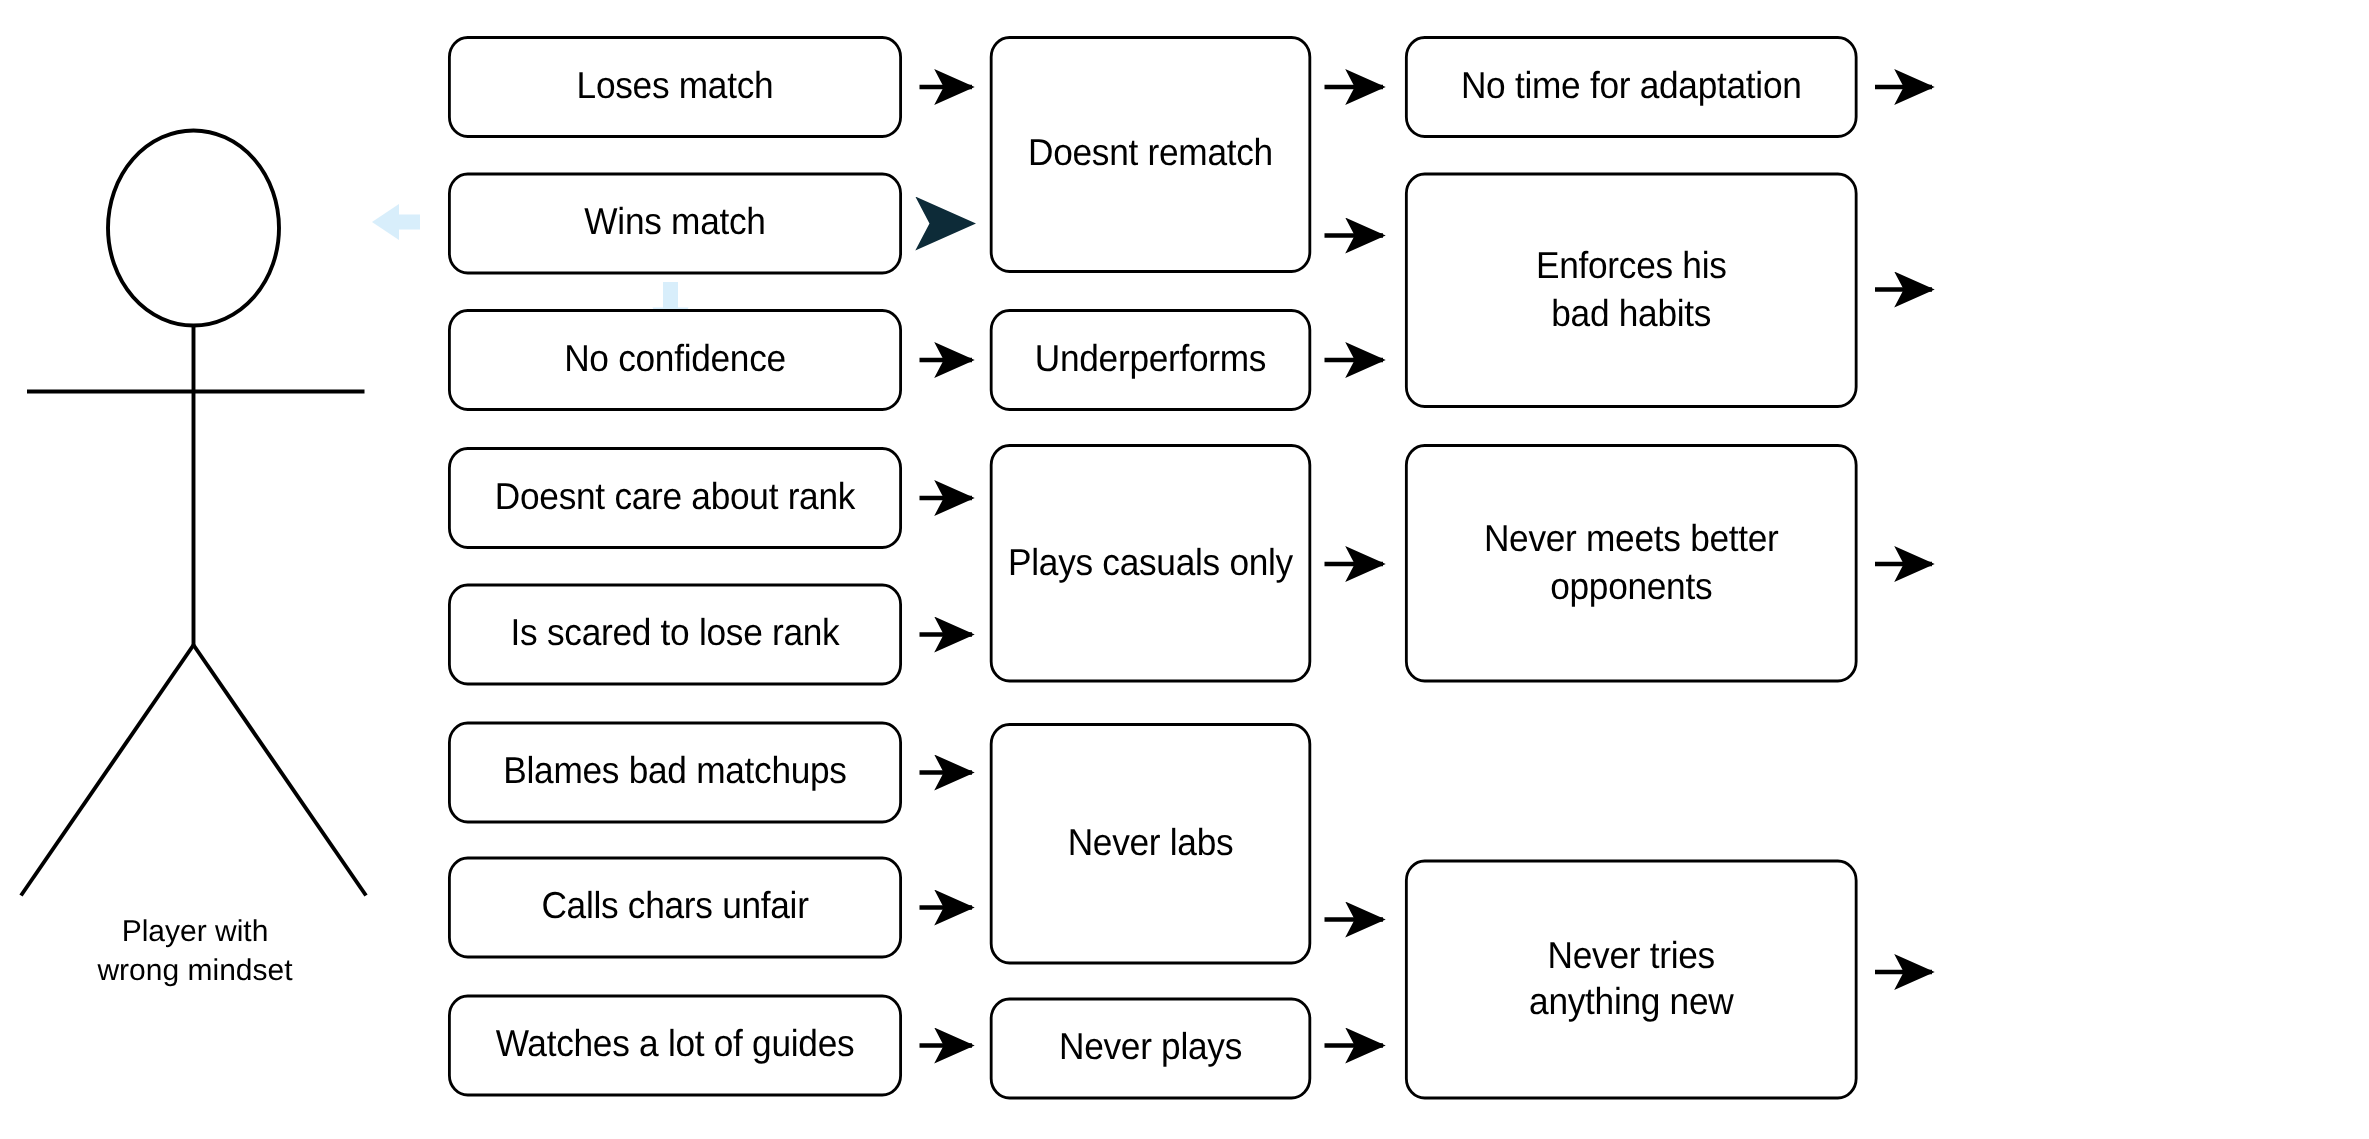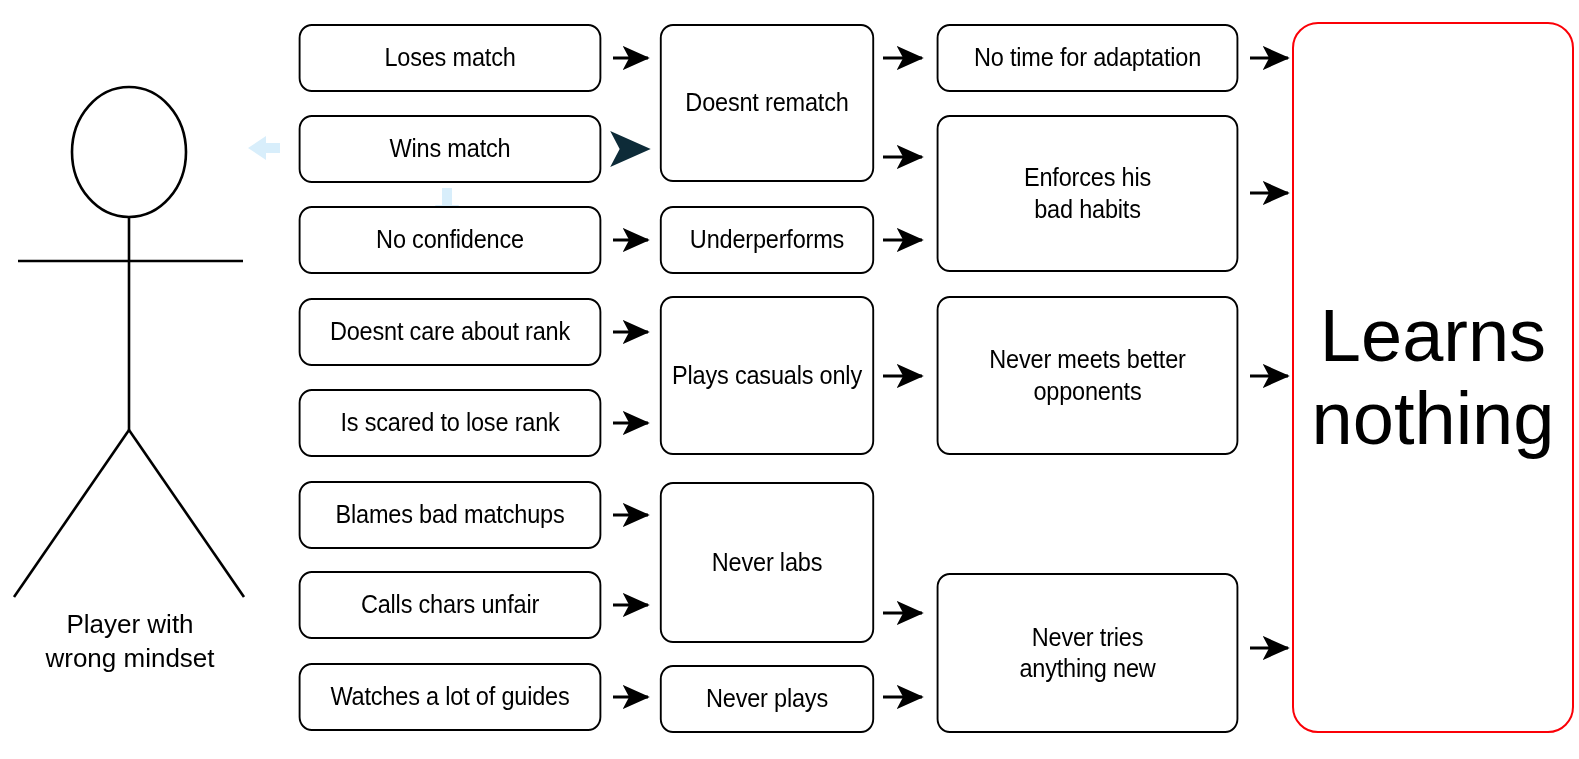--- a/index.html
+++ b/index.html
@@ -46,21 +46,21 @@
     transform: none;
   }
   .goal-node .label {
     font-size: 74px;
   }
   .figure-label {
     position: absolute;
     text-align: center;
     color: #000000;
     font-family: "Liberation Sans", sans-serif;
-    font-size: 26px;
+    font-size: 20px;
     line-height: 1.3;
     white-space: pre-line;
   }
   svg.overlay {
     position: absolute;
     left: 0;
     top: 0;
     width: 1579px;
     height: 759px;
     pointer-events: none;
@@ -180,18 +180,14 @@
     </div>
   <div class="node" style="left:927px;  top:296px; width:321px; height:159px;">
       <span class="label">Never meets better
 opponents</span>
     </div>
   <div class="node" style="left:927px;  top:573px; width:321px; height:160px;">
       <span class="label">Never tries
 anything new</span>
     </div>
 
-  <div class="node goal-node" style="left:1292px; top:22px; width:282px; height:711px;">
-      <span class="label">Learns
-nothing</span>
-    </div>
 
 </div>
 
 </body></html>

